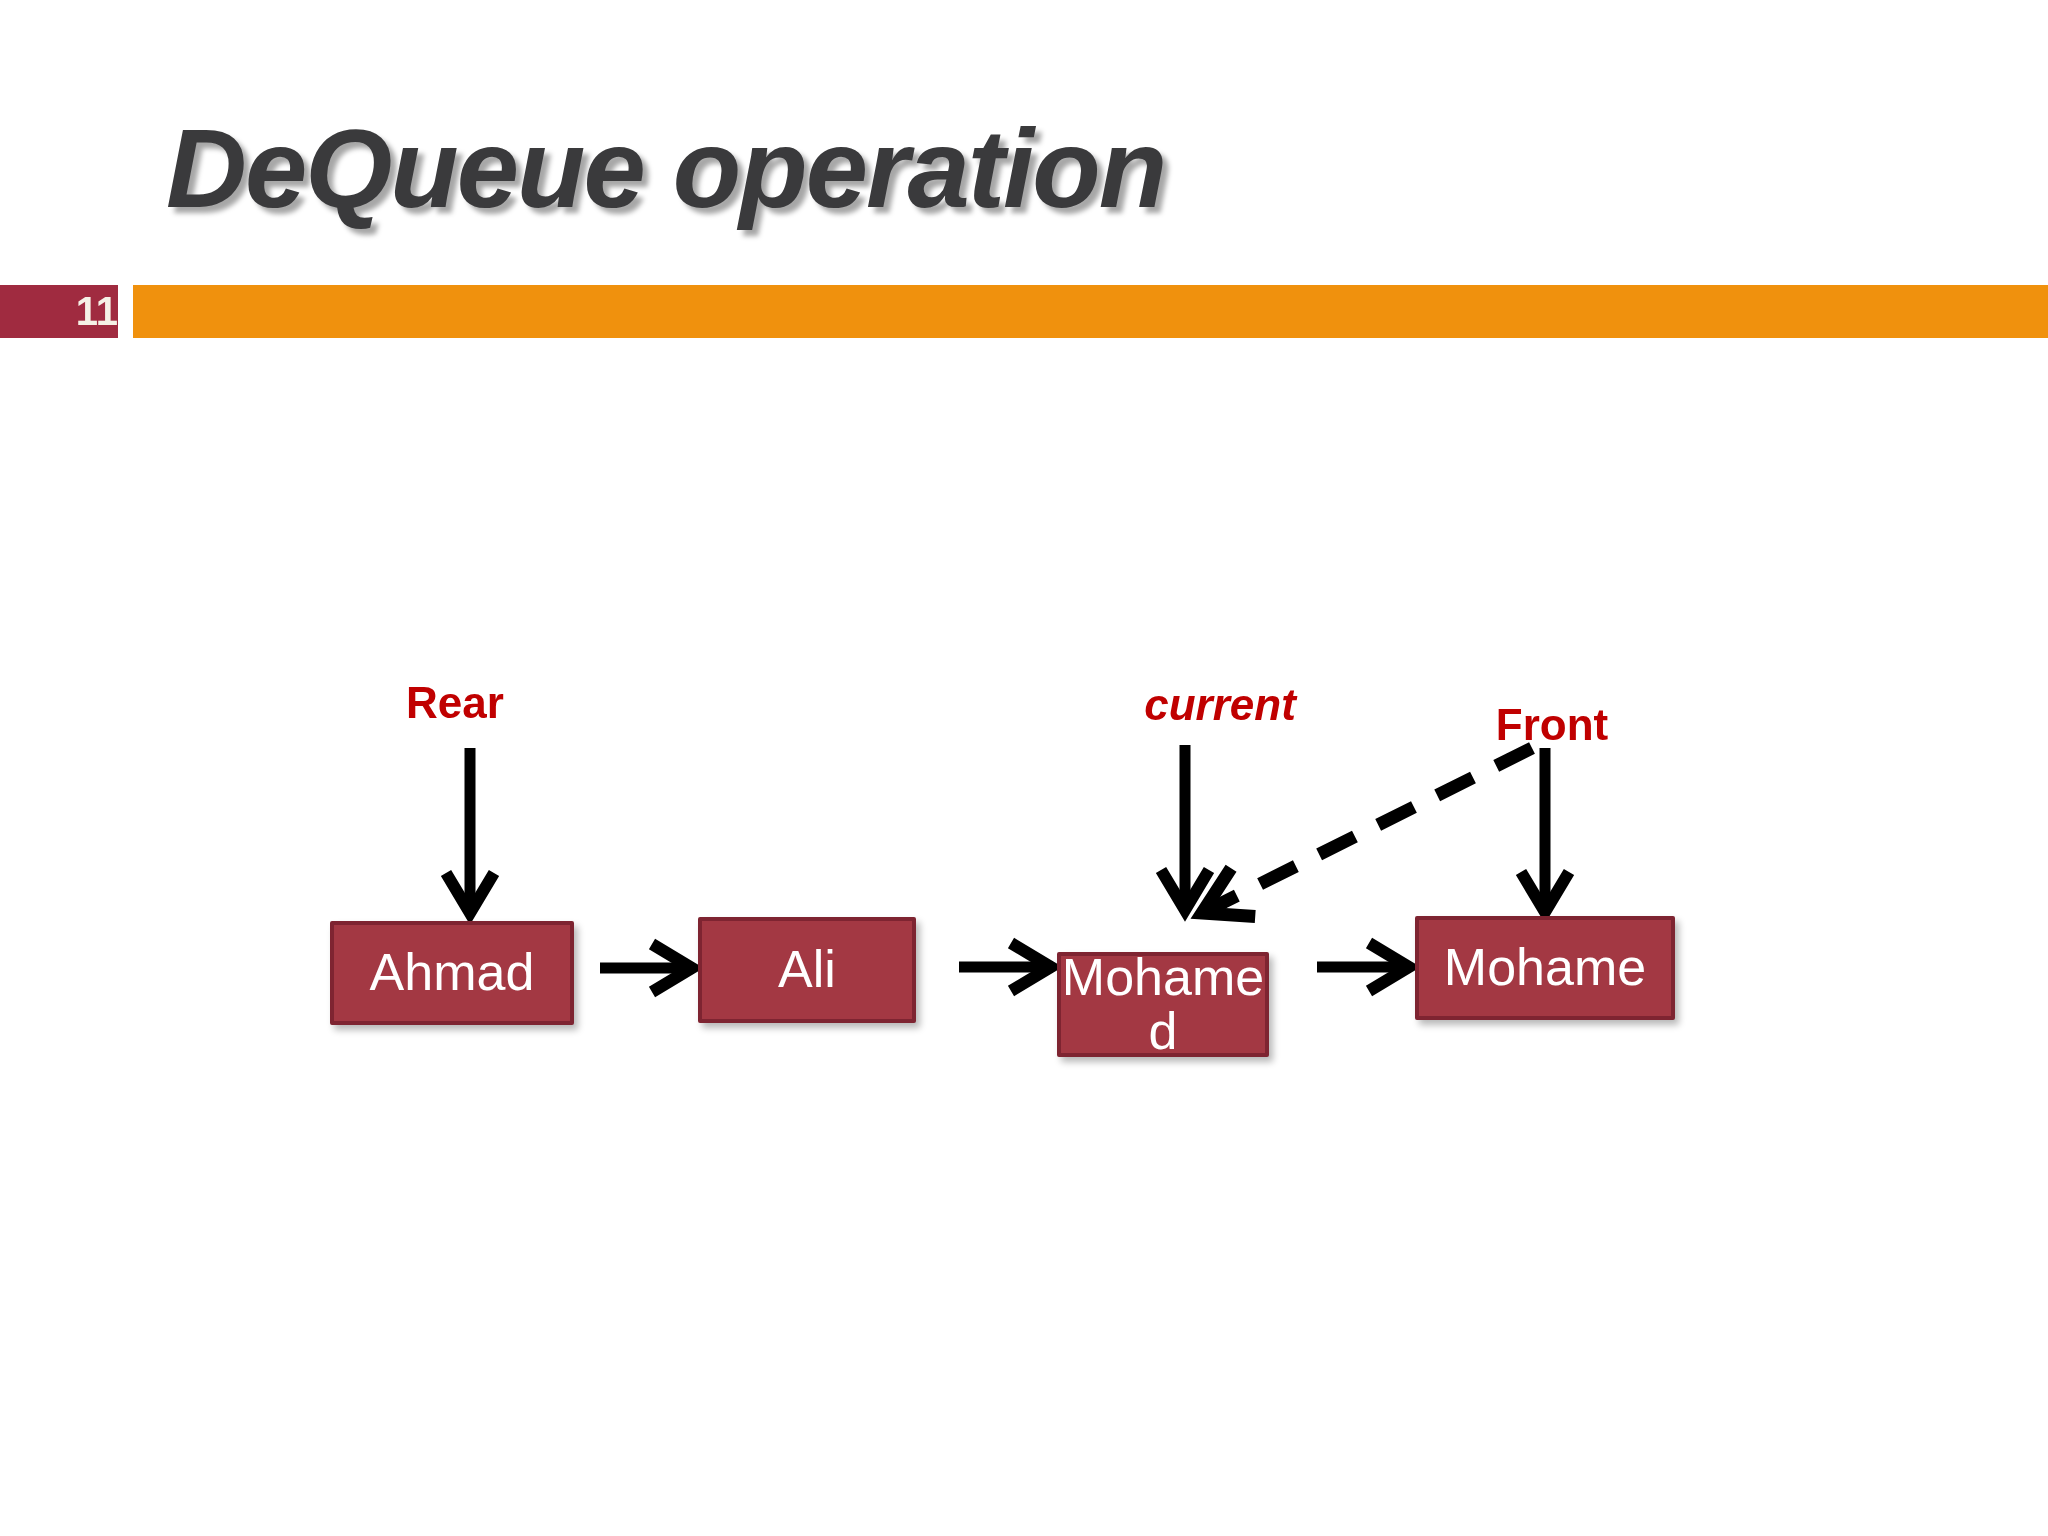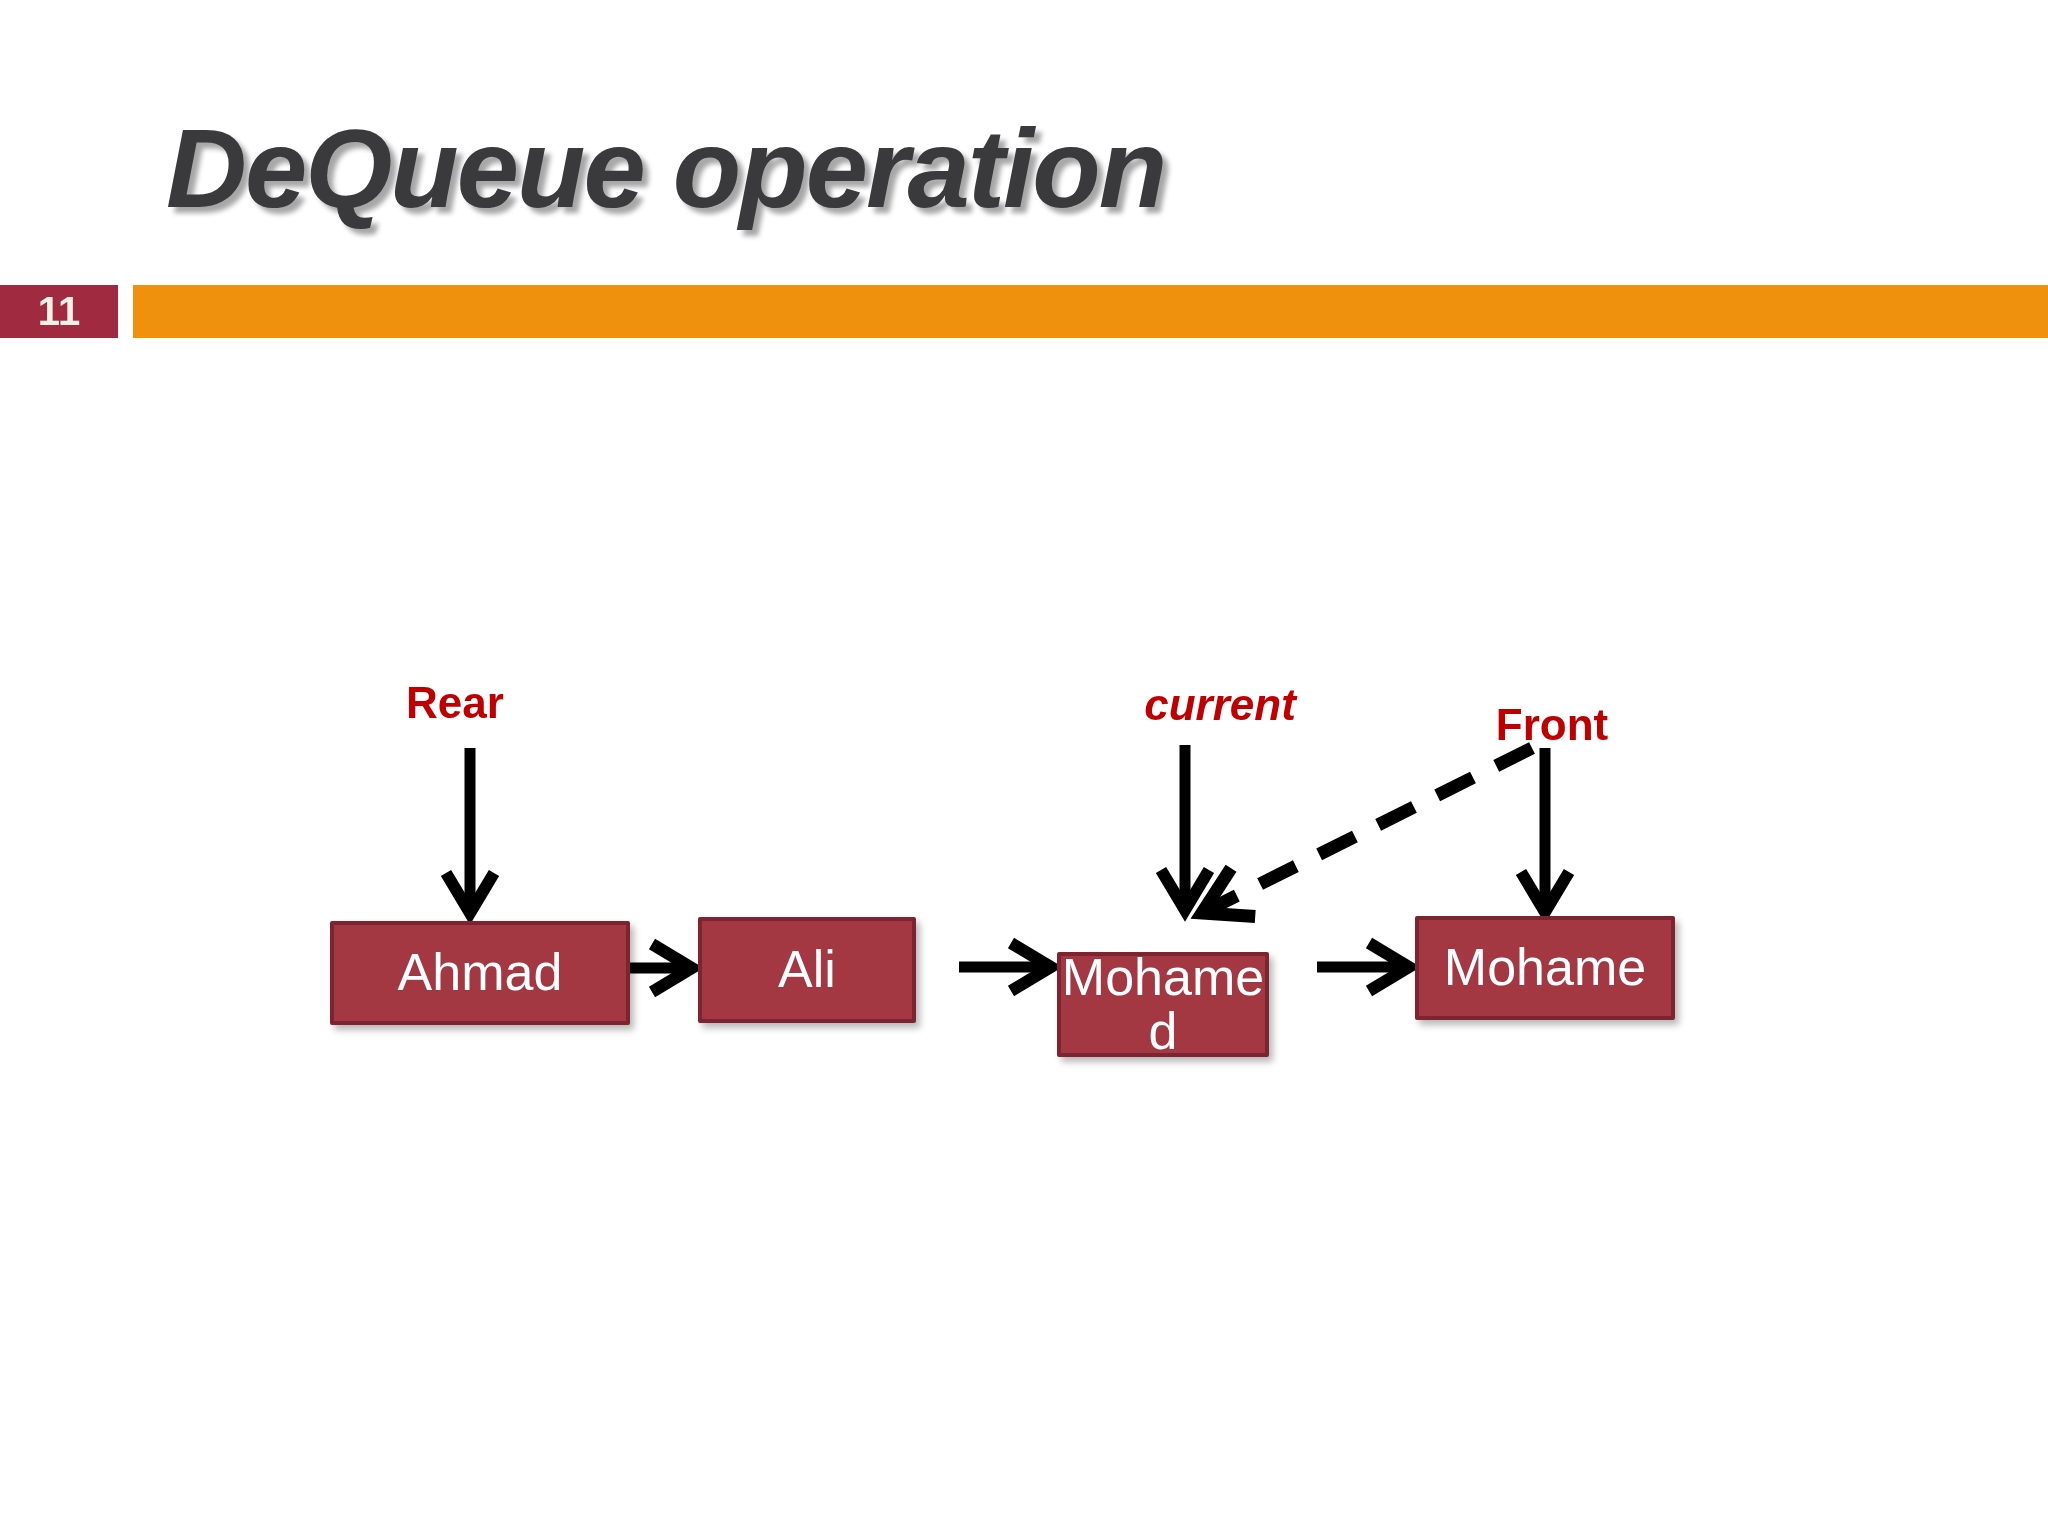--- a/index.html
+++ b/index.html
@@ -24,21 +24,21 @@
     font-size:112px;font-weight:bold;letter-spacing:-2px;
     color:var(--title-gray,#3A3A3C);
     text-shadow:6px 6px 5px rgba(0,0,0,0.35);
     white-space:nowrap;
     font-style:italic;
   }
 
   .page-badge{
     position:absolute;left:0;top:285px;width:118px;height:53px;
     background:var(--badge-maroon,#A02B40);
-    display:flex;align-items:center;justify-content:center;
+    display:flex;align-items:center;justify-content:flex-end;
   }
   .page-badge span{
     color:#F5F1E6;font-size:40px;font-weight:bold;
   }
   .accent-bar{
     position:absolute;left:133px;top:285px;width:1915px;height:53px;
     background:var(--accent-orange,#F0910D);
   }
 
   .diagram{position:absolute;inset:0;}
@@ -55,21 +55,21 @@
   .node{
     position:absolute;
     background:var(--node-fill,#A33843);
     border:4px solid var(--node-border,#7E2431);
     border-radius:2px;
     box-shadow:4px 5px 7px rgba(0,0,0,0.28);
     color:#ffffff;font-size:52px;line-height:1.02;
     display:flex;align-items:center;justify-content:center;
     text-align:center;white-space:pre-line;
   }
-  .node-ahmad{left:330px;top:921px;width:300px;height:104px;}
+  .node-ahmad{left:330px;top:921px;width:244px;height:104px;}
   .node-ali{left:698px;top:917px;width:218px;height:106px;}
   .node-mohamed{left:1057px;top:952px;width:212px;height:105px;}
   .node-ghadeer{left:1415px;top:916px;width:260px;height:104px;}
 
   svg.arrows{position:absolute;left:0;top:0;width:2048px;height:1536px;}
 </style>
 </head>
 <body>
 
 <div class="slide">

